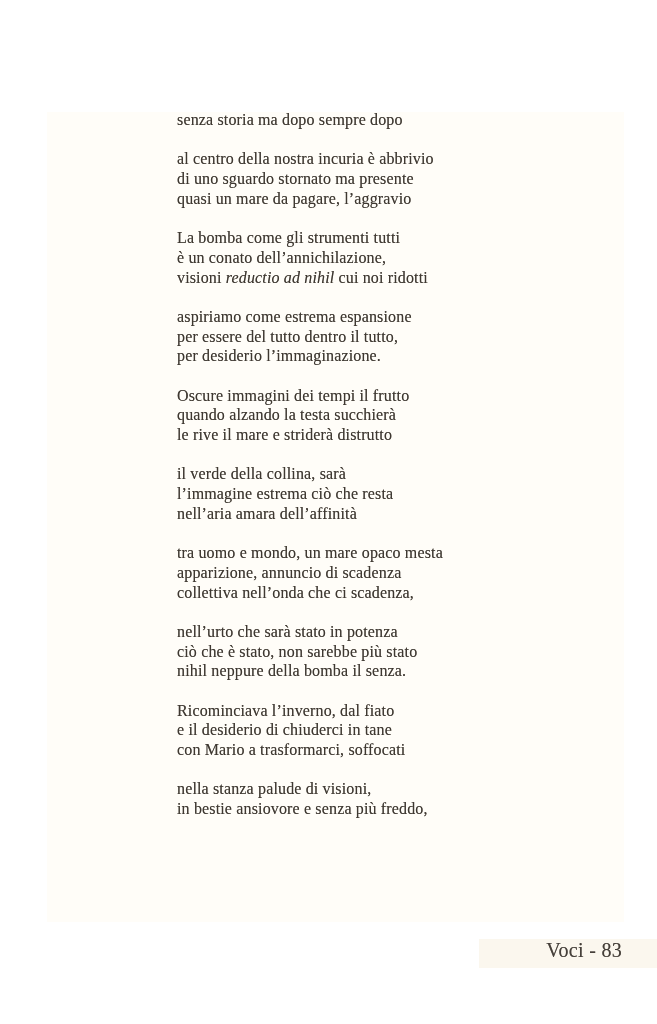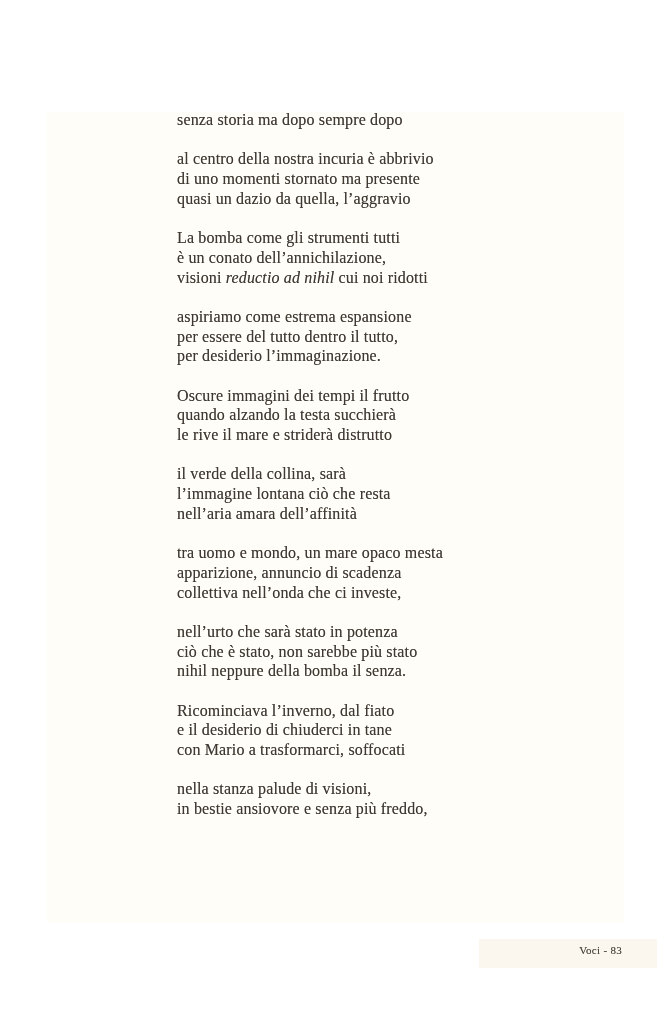--- a/index.html
+++ b/index.html
@@ -50,65 +50,65 @@
     left: 479px;
     top: 939px;
     width: 178px;
     height: 29px;
     background: #fbf7ee;
   }
   .footer {
     position: absolute;
     top: 941px;
     right: 35px;
-    font-size: 11px;
+    font-size: 20px;
     line-height: 19.7px;
     color: #46403a;
     letter-spacing: 0.3px;
     text-shadow: 0 0 0.5px rgba(70, 64, 58, 0.5);
   }
 </style>
 </head>
 <body style="background: rgb(255, 255, 255);">
 
 <div class="page">
   <div class="scan-area" style="background: rgb(255, 253, 248);"></div>
   <div class="poem" id="poem" style="color: rgb(62, 56, 49);">
       <div class="stanza">
         <div class="line">senza storia ma dopo sempre dopo</div>
       </div>
       <div class="stanza">
         <div class="line">al centro della nostra incuria è abbrivio</div>
-        <div class="line">di uno momenti stornato ma presente</div>
-        <div class="line">quasi un dazio da quella, l’aggravio</div>
+        <div class="line">di uno sguardo stornato ma presente</div>
+        <div class="line">quasi un mare da pagare, l’aggravio</div>
       </div>
       <div class="stanza">
         <div class="line">La bomba come gli strumenti tutti</div>
         <div class="line">è un conato dell’annichilazione,</div>
         <div class="line"><span>visioni </span><i>reductio ad nihil</i><span> cui noi ridotti</span></div>
       </div>
       <div class="stanza">
         <div class="line">aspiriamo come estrema espansione</div>
         <div class="line">per essere del tutto dentro il tutto,</div>
         <div class="line">per desiderio l’immaginazione.</div>
       </div>
       <div class="stanza">
         <div class="line">Oscure immagini dei tempi il frutto</div>
         <div class="line">quando alzando la testa succhierà</div>
         <div class="line">le rive il mare e striderà distrutto</div>
       </div>
       <div class="stanza">
         <div class="line">il verde della collina, sarà</div>
-        <div class="line">l’immagine lontana ciò che resta</div>
+        <div class="line">l’immagine estrema ciò che resta</div>
         <div class="line">nell’aria amara dell’affinità</div>
       </div>
       <div class="stanza">
         <div class="line">tra uomo e mondo, un mare opaco mesta</div>
         <div class="line">apparizione, annuncio di scadenza</div>
-        <div class="line">collettiva nell’onda che ci investe,</div>
+        <div class="line">collettiva nell’onda che ci scadenza,</div>
       </div>
       <div class="stanza">
         <div class="line">nell’urto che sarà stato in potenza</div>
         <div class="line">ciò che è stato, non sarebbe più stato</div>
         <div class="line">nihil neppure della bomba il senza.</div>
       </div>
       <div class="stanza">
         <div class="line">Ricominciava l’inverno, dal fiato</div>
         <div class="line">e il desiderio di chiuderci in tane</div>
         <div class="line">con Mario a trasformarci, soffocati</div>

